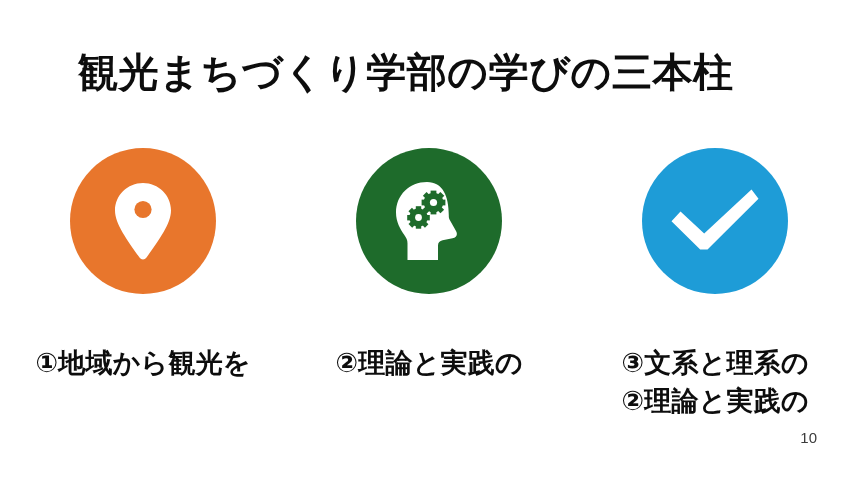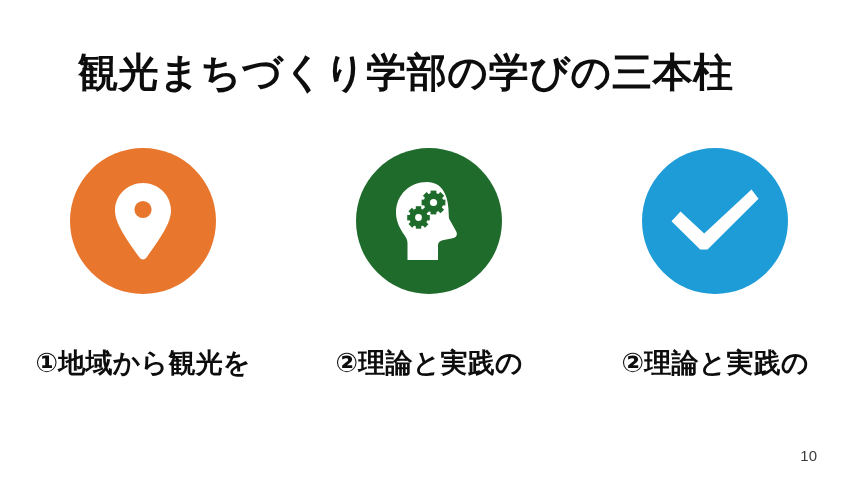--- a/index.html
+++ b/index.html
@@ -75,21 +75,21 @@
     letter-spacing: 0.2px;
   }
   .caption-line {
     display: block;
   }
 
   
   .page-number {
     position: absolute;
     right: 25px;
-    bottom: 18px;
+    bottom: 36px;
     font-size: 15px;
     line-height: 18px;
     color: #3b3b3b;
     font-family: "Liberation Sans", sans-serif;
   }
 </style>
 </head>
 <body>
 
 <div class="slide">
@@ -149,20 +149,21 @@
       </div>
     </div>
 
     <div class="pillar">
       <div class="icon-circle" style="background:#1E9CD7;">
         <svg width="92" height="70" viewBox="0 0 92 70">
           <path d="M82.5 3.5 L89.5 12.8 L38.5 63.5 L31.2 63.5 L2.5 35.2 L11.5 25.6 L35.2 47.5 Z" fill="#ffffff"></path>
         </svg>
       </div>
       <div class="pillar-caption">
+        <span class="caption-line">③文系と理系の</span>
         <span class="caption-line">②理論と実践の</span>
       </div>
     </div>
 
   </div>
 
   <div class="page-number">10</div>
 
 </div>
 

